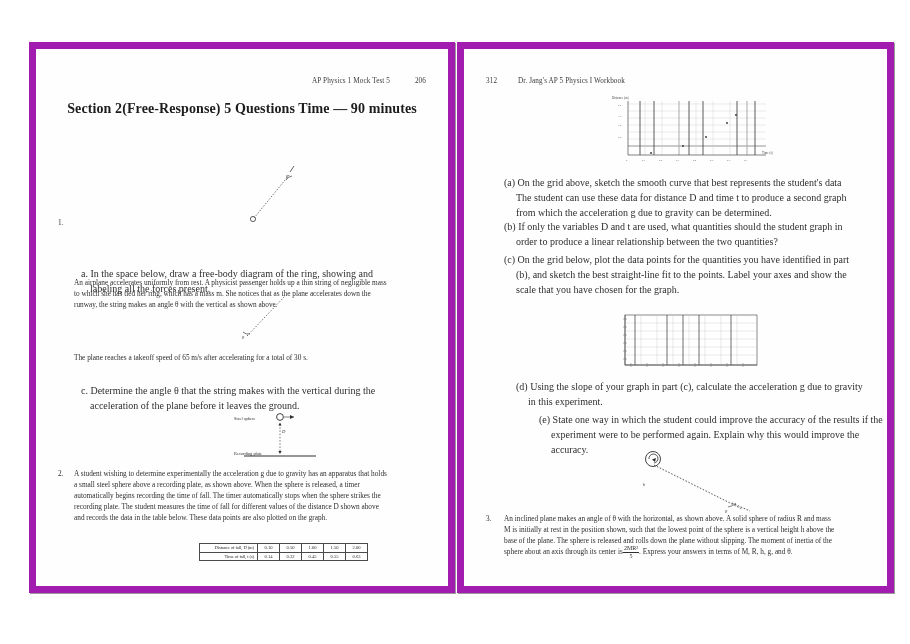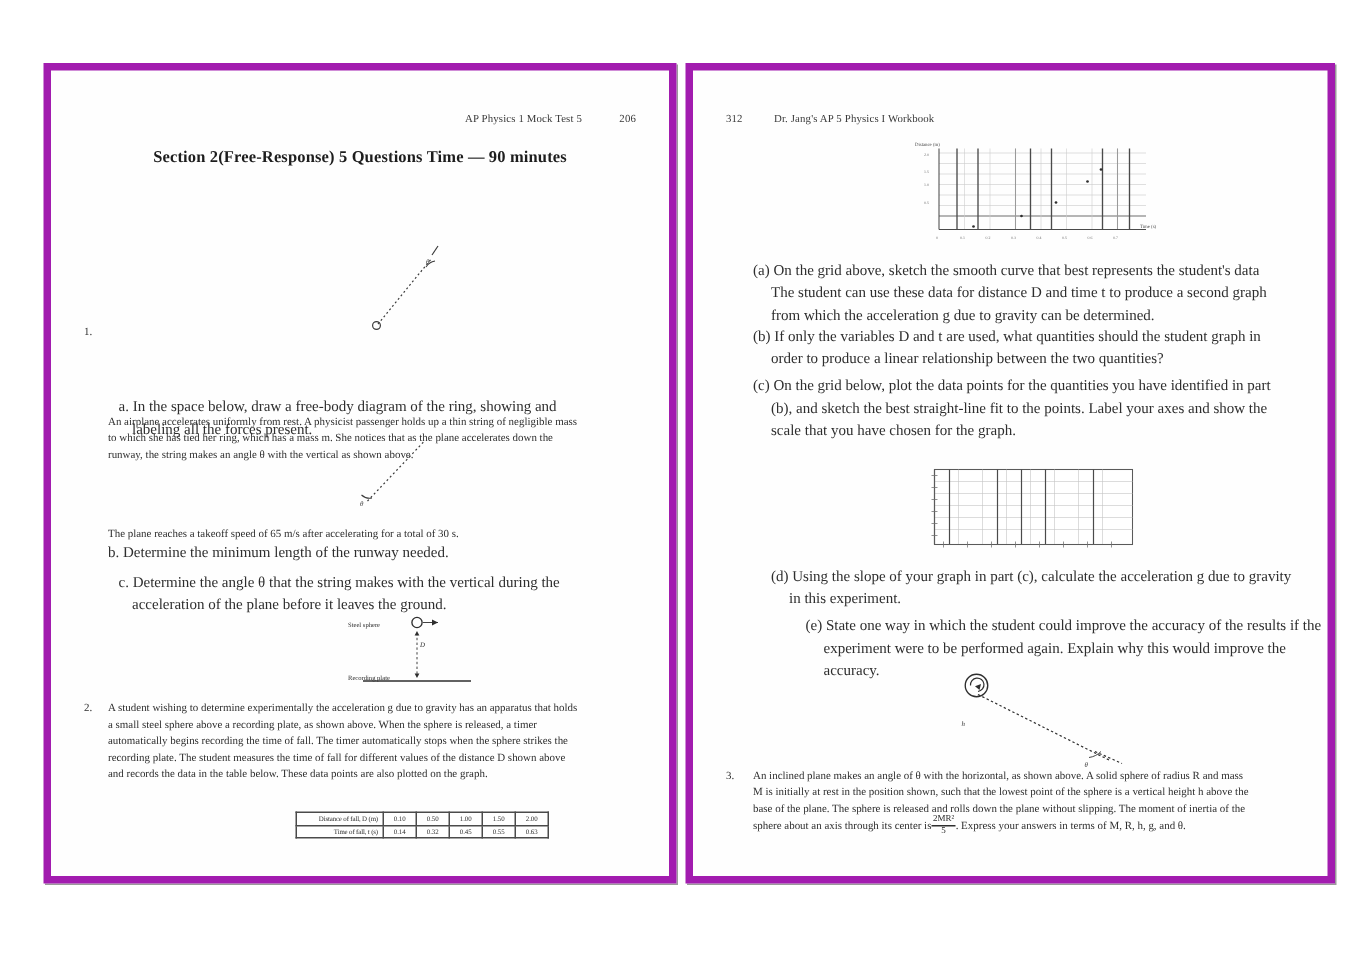--- a/index.html
+++ b/index.html
@@ -17,21 +17,21 @@
   }
   .spread {
     position: absolute;
     left: 0; top: 0;
     width: 910px;
     height: 644px;
   }
   .page {
     position: absolute;
     background: #fefefe;
-    border: 5px solid #a21caf;
+    border: 7px solid #a21caf;
     box-shadow: 1px 1px 0 #9a9a9a;
     overflow: hidden;
   }
   .page-left  { left: 29px;  top: 42px; width: 412px; height: 537px; }
   .page-right { left: 457px; top: 42px; width: 423px; height: 537px; }
 
   .page-inner { position: relative; width: 100%; height: 100%; }
 
   
   .runhead {
@@ -44,21 +44,21 @@
   .runhead-left-title { right: 58px; top: 28px; }
   .runhead-left-page  { right: 22px; top: 28px; }
   .runhead-right-page { left: 22px;  top: 28px; }
   .runhead-right-title{ left: 54px;  top: 28px; }
 
   .section-title {
     position: absolute;
     left: 0; right: 0;
     top: 52px;
     text-align: center;
-    font-size: 11px;
+    font-size: 14px;
     font-weight: bold;
     letter-spacing: .1px;
     color: #1d1d1d;
   }
 
   
   .block {
     position: absolute;
     font-size: 7.3px;
     line-height: 1.52;
@@ -172,23 +172,20 @@
       <div class="fig" style="left:205px; top:243px;">
         <svg width="70" height="50" viewBox="0 0 70 50">
           <line x1="6" y1="44" x2="44" y2="4" stroke="#3a3a3a" stroke-width="0.8" stroke-dasharray="1.3 1.8"></line>
           <path d="M 2 40 A 8 8 0 0 0 9 42" fill="none" stroke="#3a3a3a" stroke-width="0.7"></path>
           <text class="figlabel-i" x="1" y="47">θ</text>
         </svg>
       </div>
 
       <div class="block" style="left:38px; top:303px; width:316px;">The plane reaches a takeoff speed of 65 m/s after accelerating for a total of 30 s.</div>
 
-      <div class="hang" style="left:38px; top:314px; width:316px; text-indent:-9px; padding-left:9px;"><span>b.</span>
-        <span>Determine the minimum length of the runway needed.</span>
-      </div>
 
       <div class="hang" style="left:45px; top:334px; width:308px; text-indent:-9px; padding-left:9px;"><span>c.</span>
         <span>Determine the angle θ that the string makes with the vertical during the acceleration of the plane before it leaves the ground.</span>
       </div>
 
       <div class="fig" style="left:196px; top:358px;">
         <svg width="132" height="56" viewBox="0 0 132 56">
           <text class="figlabel" x="2" y="13">Steel sphere</text>
           <circle cx="48" cy="10" r="3.4" fill="none" stroke="#2e2e2e" stroke-width="0.9"></circle>
           <line x1="52" y1="10" x2="62" y2="10" stroke="#2e2e2e" stroke-width="0.6"></line>

